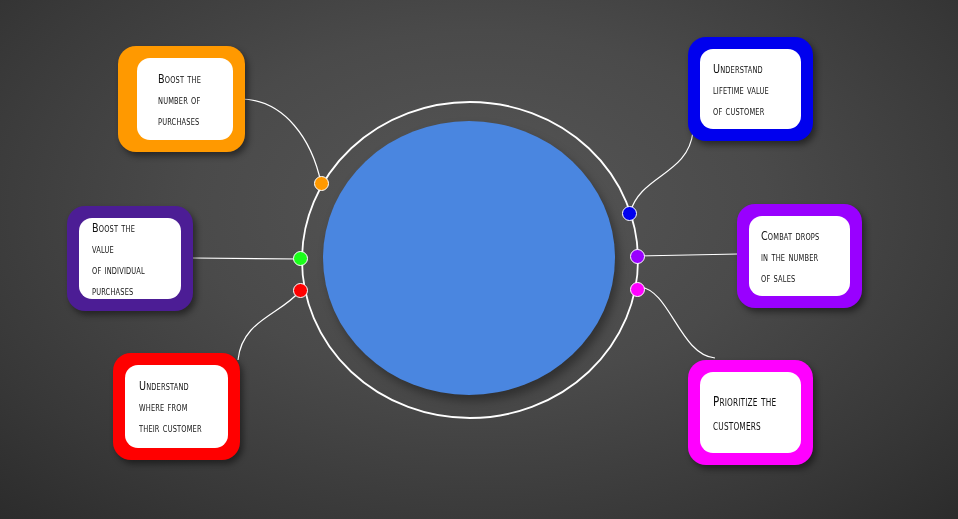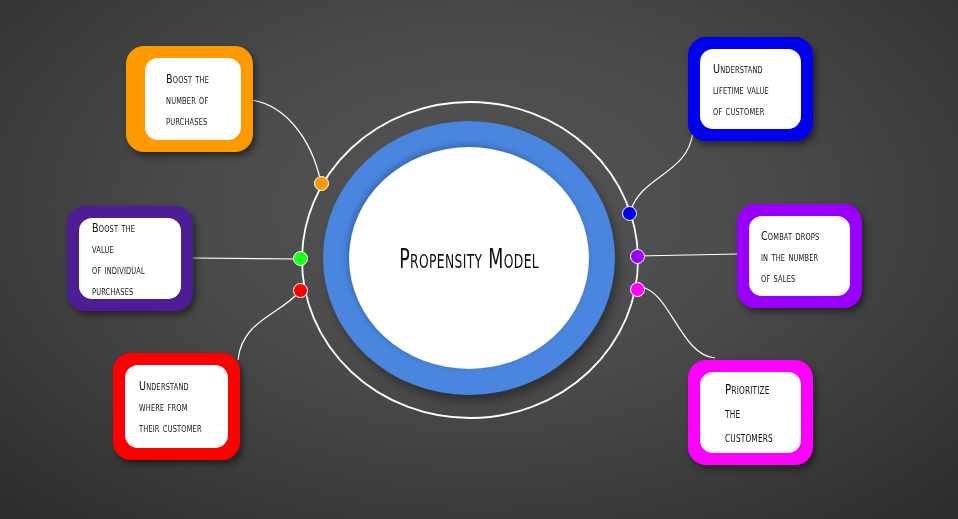--- a/index.html
+++ b/index.html
@@ -68,32 +68,29 @@
     <path d="M 238 360 C 242 320, 280 315, 300 291" fill="none" stroke="#ffffff" stroke-width="1.2"></path>
 
     <path d="M 693 132 C 688 175, 640 175, 630 213" fill="none" stroke="#ffffff" stroke-width="1.2"></path>
 
     <path d="M 638 256 L 738 254" fill="none" stroke="#ffffff" stroke-width="1.2"></path>
 
     <path d="M 640 287 C 670 290, 680 355, 715 358" fill="none" stroke="#ffffff" stroke-width="1.2"></path>
   </svg>
 
   <div class="center-ring"></div>
-  <div class="center-core">
-    <span class="center-title">Propensity Model</span>
-  </div>
 
   <div class="dot" style="left:314px; top:176px; background:#ff9900;"></div>
   <div class="dot" style="left:293px; top:251px; background:#1aff1a;"></div>
   <div class="dot" style="left:293px; top:283px; background:#ff0000;"></div>
   <div class="dot" style="left:622px; top:206px; background:#0000ee;"></div>
   <div class="dot" style="left:630px; top:249px; background:#9900ff;"></div>
   <div class="dot" style="left:630px; top:282px; background:#ff00ff;"></div>
 
-  <div class="box" style="left:126px; top:46px; width:127px; height:106px; background:#ff9900;padding-left:19px;">
+  <div class="box" style="left:118px; top:46px; width:127px; height:106px; background:#ff9900;padding-left:19px;">
     <div class="inner">
       <span class="label">Boost the
 number of
 purchases</span>
     </div>
   </div>
 
   <div class="box" style="left:67px; top:206px; width:126px; height:105px; background:#4c1d95;">
     <div class="inner" style="padding-left:13px;">
       <span class="label">Boost the value
@@ -120,19 +117,19 @@
 
   <div class="box" style="left:737px; top:204px; width:125px; height:104px; background:#9900ff;">
     <div class="inner" style="padding-left:12px;">
       <span class="label">Combat drops
 in the number
 of sales</span>
     </div>
   </div>
 
   <div class="box" style="left:688px; top:360px; width:125px; height:105px; background:#ff00ff;">
-    <div class="inner" style="padding-left:25px;">
+    <div class="inner" style="padding-left:8px;justify-content:center;">
       <span class="label" style="font-size:14px; line-height:24px;">Prioritize the
 customers</span>
     </div>
   </div>
 
 </div>
 
 </body></html>

